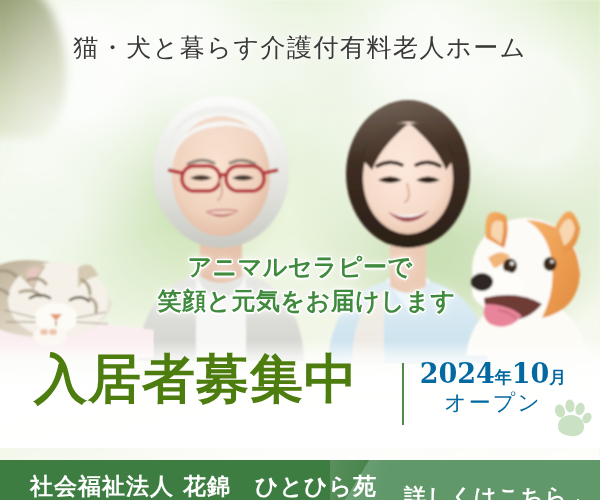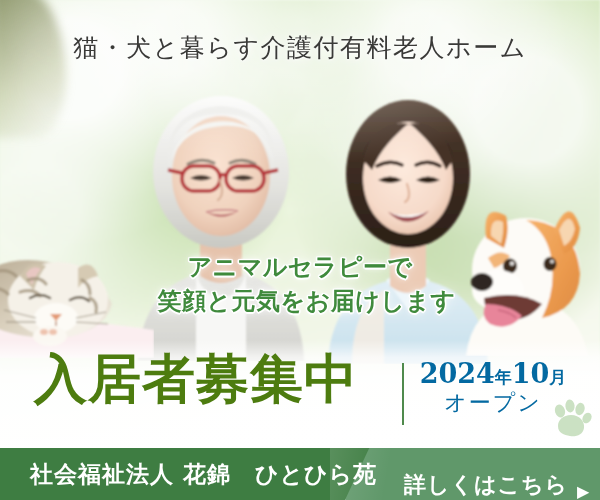--- a/index.html
+++ b/index.html
@@ -104,21 +104,21 @@
     font-size:27px;font-weight:700;line-height:1.15;letter-spacing:0;
   }
   .open-l1 .sm{font-size:17px;font-weight:700;}
   .open-l2{
     font-family:"DejaVu Serif","Liberation Serif",serif;
     font-size:22px;font-weight:400;letter-spacing:2px;line-height:1.25;
   }
   .paw{position:absolute;left:551px;top:398px;width:42px;height:40px;opacity:.85;}
 
   
-  .bar{position:absolute;left:0;right:0;bottom:0;height:52px;overflow:hidden;}
+  .bar{position:absolute;left:0;right:0;bottom:0;height:40px;overflow:hidden;}
   .bar-left{
     position:absolute;left:0;top:0;bottom:0;width:392px;
     background:#3e7d42;
     clip-path:polygon(0 0,100% 0,88% 100%,0 100%);
   }
   .bar-right{
     position:absolute;right:0;top:0;bottom:0;left:345px;
     background:#60986a;
     clip-path:polygon(9.5% 0,100% 0,100% 100%,0 100%);
   }

